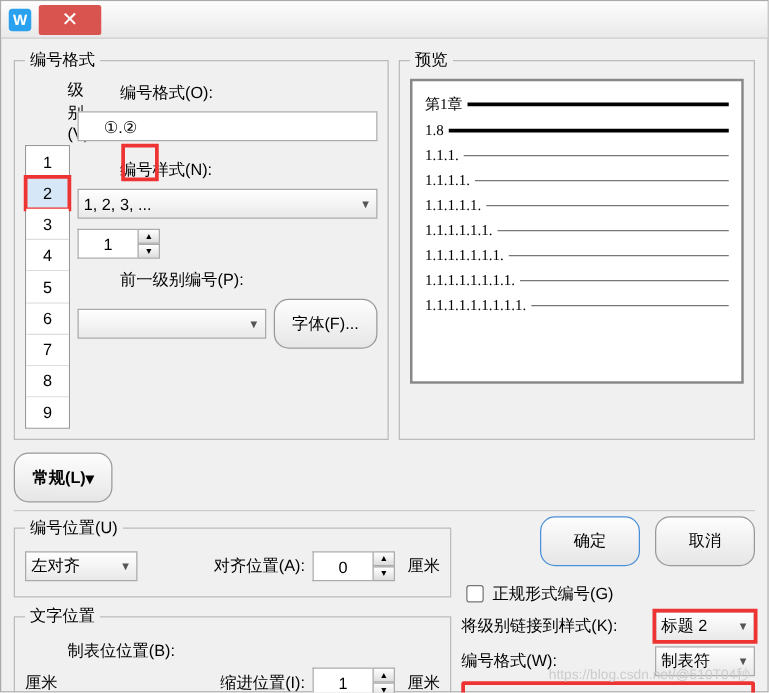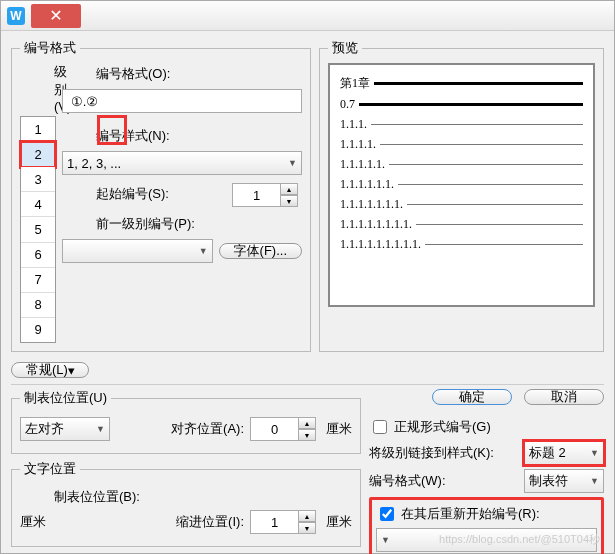--- a/index.html
+++ b/index.html
@@ -15,35 +15,35 @@
   .left { width:300px; }
   .right { flex:1; }
   .fmt-group { display:flex; gap:6px; height:280px; }
   .level-col { display:flex; flex-direction:column; width:36px; }
   .level-list { border:1px solid #999; background:#fff; flex:1; display:flex; flex-direction:column; }
   .level-item { flex:1; display:flex; align-items:center; justify-content:center; border-bottom:1px solid #ddd; cursor:pointer; background:#fff; }
   .level-item:last-child { border-bottom:none; }
   .level-item.selected { background:#d6e7f7; }
   .fmt-right { flex:1; display:flex; flex-direction:column; gap:4px; padding-top:2px; }
   .lbl { margin-bottom:2px;margin-left:34px; }
-  .txt { height:24px; border:1px solid #aaa; background:#fff; padding:2px 8px; width:100%; }
+  .txt { height:24px; border:1px solid #aaa; background:#fff; padding:2px 20px; width:100%; }
   .dd { height:24px; border:1px solid #aaa; background:linear-gradient(#fff,#e9e9e9); padding:2px 4px; display:flex; align-items:center; justify-content:space-between; cursor:pointer; }
   .dd::after { content:"▼"; font-size:9px; color:#555; }
   .row { display:flex; align-items:center; gap:6px; }
   .spin { height:24px; display:flex; width:70px; }
   .spin input { width:48px; border:1px solid #aaa; border-right:none; text-align:center; height:24px; }
   .spin .btns { width:18px; display:flex; flex-direction:column; }
   .spin .btns div { flex:1; border:1px solid #aaa; background:linear-gradient(#fff,#ddd); font-size:7px; display:flex; align-items:center; justify-content:center; cursor:pointer; }
-  .btn { height:16px; padding:0 14px; border:1px solid #999; background:linear-gradient(#fdfdfd,#e6e6e6); display:inline-flex; align-items:center; justify-content:center; cursor:pointer; border-radius:12px; }
+  .btn { height:40px; padding:0 14px; border:1px solid #999; background:linear-gradient(#fdfdfd,#e6e6e6); display:inline-flex; align-items:center; justify-content:center; cursor:pointer; border-radius:12px; }
   .preview-box { border:2px solid #888; background:#fff; height:244px; padding:10px 10px 10px 10px; overflow:hidden; }
   .pv-line { display:flex; align-items:center; gap:4px; margin-bottom:5px; }
   .pv-line .num { white-space:nowrap; font-family:SimSun; font-size:12px; }
   .pv-line .bar { flex:1; border-bottom:1px solid #777; }
   .pv-line.bold .bar { border-bottom:3px solid #000; }
-  .below { padding:0 10px; }
+  .below { padding:0 10px;font-weight:bold; }
   .general-row { padding:6px 0; border-bottom:1px solid #ccc; display:flex; }
   .ok-cancel { display:flex; gap:12px; justify-content:flex-end; padding:6px 10px; }
   .ok-cancel .btn { min-width:80px; }
   .lower { display:flex; gap:8px; padding:4px 10px 8px 10px; }
   .lower-left { width:350px; }
   .lower-right { flex:1; }
   .chk { display:inline-flex; align-items:center; gap:4px; }
   .chk input { width:14px; height:14px; }
   .hl-red { outline:3px solid #e33; outline-offset:-1px; }
   .hl-red-box { border:3px solid #e33; padding:4px 4px; border-radius:2px; }
@@ -83,21 +83,20 @@
           <div class="row">
             <input class="txt" style="flex: 1 1 0%;" value="①.②">
             <span class="hl-red" style="position:absolute; left:98px; top:116px; width:26px; height:26px; pointer-events:none;"></span>
           </div>
           <div class="spacer"></div>
           <div class="lbl">编号样式(N):</div>
           <div class="dd">
               <span>1, 2, 3, ...</span>
             </div>
           <div class="row" style="margin-top:4px;">
-            <div style="flex:1" class="lbl">起始编号(S):</div>
             <div class="spin">
               <input value="1" style="">
               <div class="btns">
                   <div>▲</div>
                   <div>▼</div>
                 </div>
             </div>
           </div>
           <div class="lbl" style="margin-top:4px;">前一级别编号(P):</div>
           <div class="row">
@@ -111,21 +110,21 @@
     </fieldset>
 
     <fieldset class="right">
       <legend>预览</legend>
       <div class="preview-box" id="preview-box">
           <div class="pv-line bold">
             <span class="num">第1章</span>
             <span class="bar"></span>
           </div>
           <div class="pv-line bold">
-            <span class="num">0.7</span>
+            <span class="num">1.8</span>
             <span class="bar"></span>
           </div>
           <div class="pv-line">
             <span class="num">1.1.1.</span>
             <span class="bar"></span>
           </div>
           <div class="pv-line">
             <span class="num">1.1.1.1.</span>
             <span class="bar"></span>
           </div>
@@ -156,21 +155,21 @@
   <div class="below">
     <div class="general-row">
       <div class="btn"><span>常规(L) </span>▾</div>
       <div style="flex:1"></div>
     </div>
   </div>
 
   <div class="lower">
     <div class="lower-left">
       <fieldset class="small-gap">
-        <legend>制表位位置(U)</legend>
+        <legend>编号位置(U)</legend>
         <div class="row">
           <div class="dd" style="width:90px">
               <span>左对齐</span>
             </div>
           <div style="flex:1;text-align:right">对齐位置(A):</div>
           <div class="spin">
               <input value="0" style="">
               <div class="btns">
                 <div>▲</div>
                 <div>▼</div>

